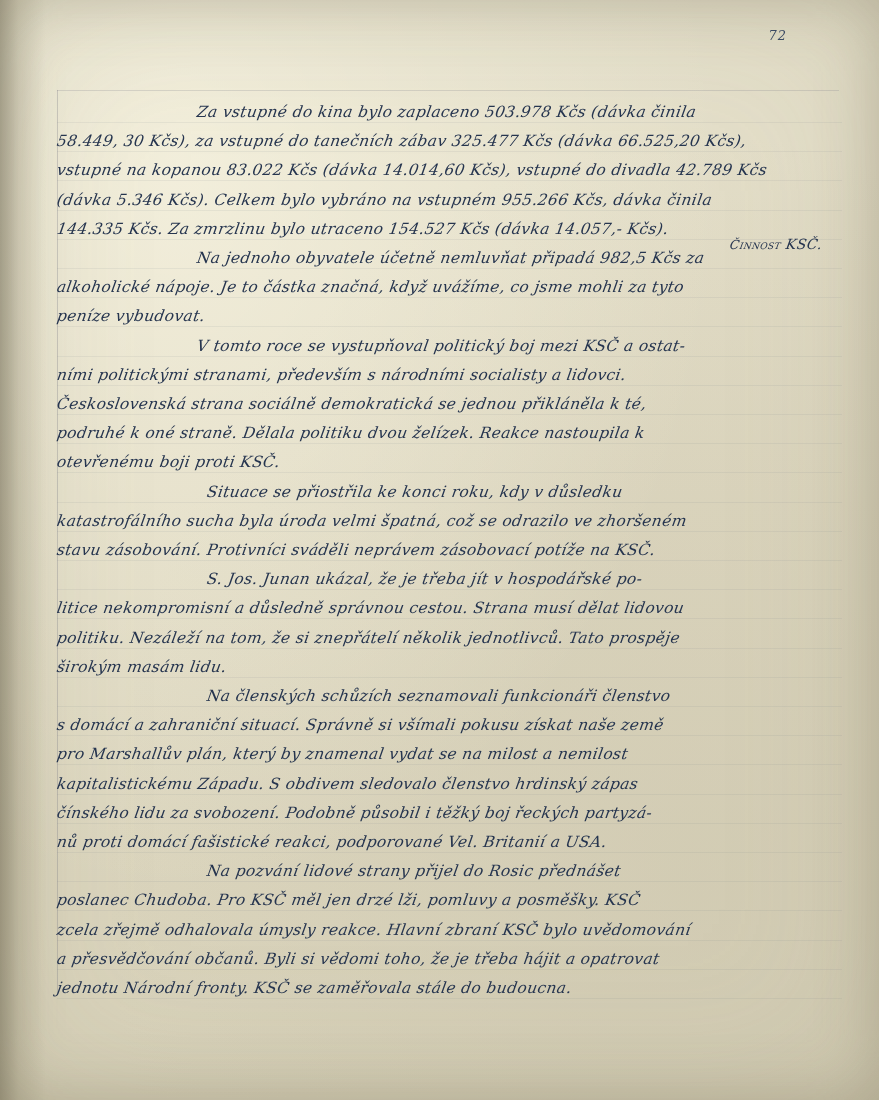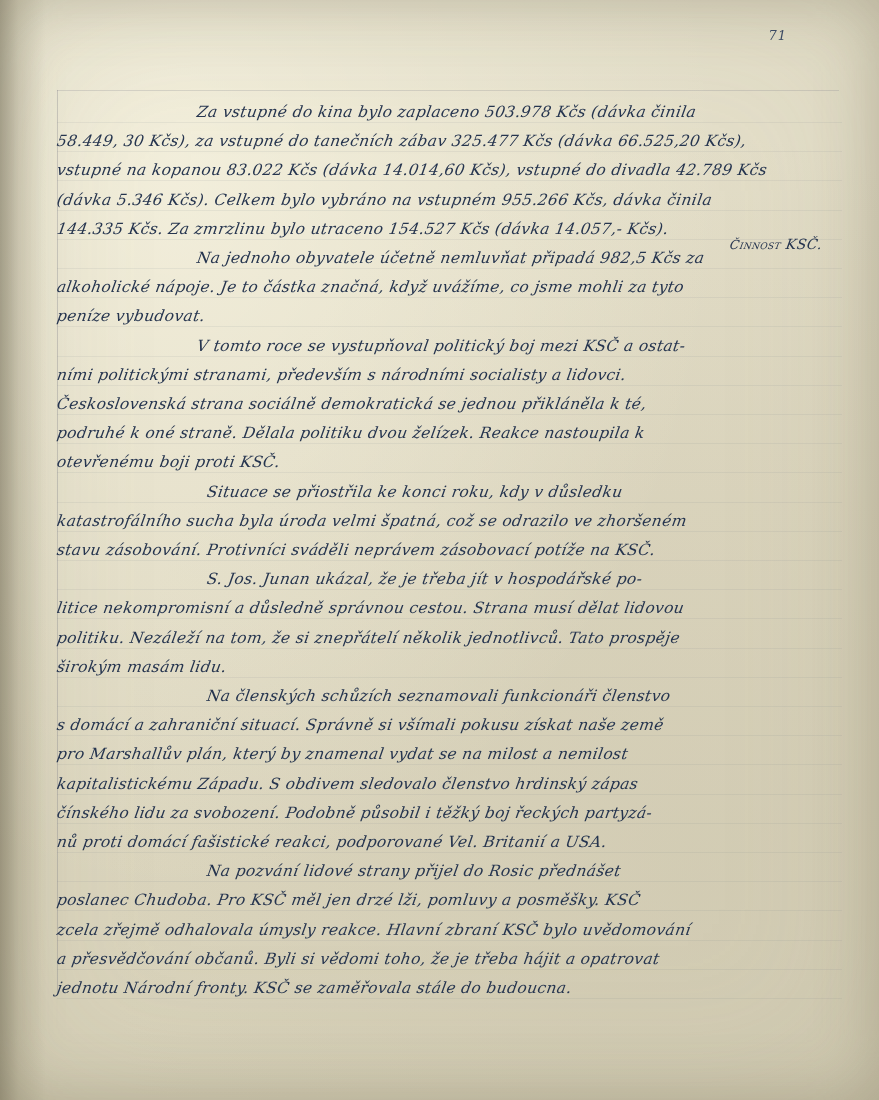--- a/index.html
+++ b/index.html
@@ -121,21 +121,21 @@
   }
 </style>
 </head>
 <body>
 
 <div id="page">
   <div id="binding"></div>
   <div id="top-rule"></div>
   <div id="margin-rule"></div>
 
-  <div id="page-number">71</div>
+  <div id="page-number">72</div>
 
   <div id="text-block">
       <div class="rule-h" style="top: 36px;"></div>
       <div class="line indent" style="top: 10px;"><span class="t">Za vstupné do kina bylo zaplaceno 503.978 Kčs (dávka činila</span></div>
       <div class="rule-h" style="top: 65.2px;"></div>
       <div class="line" style="top: 39.2px;"><span class="t">58.449, 30 Kčs), za vstupné do tanečních zábav 325.477 Kčs (dávka 66.525,20 Kčs),</span></div>
       <div class="rule-h" style="top: 94.4px;"></div>
       <div class="line" style="top: 68.4px;"><span class="t">vstupné na kopanou 83.022 Kčs (dávka 14.014,60 Kčs), vstupné do divadla 42.789 Kčs</span></div>
       <div class="rule-h" style="top: 123.6px;"></div>
       <div class="line" style="top: 97.6px;"><span class="t">(dávka 5.346 Kčs). Celkem bylo vybráno na vstupném 955.266 Kčs, dávka činila</span></div>

